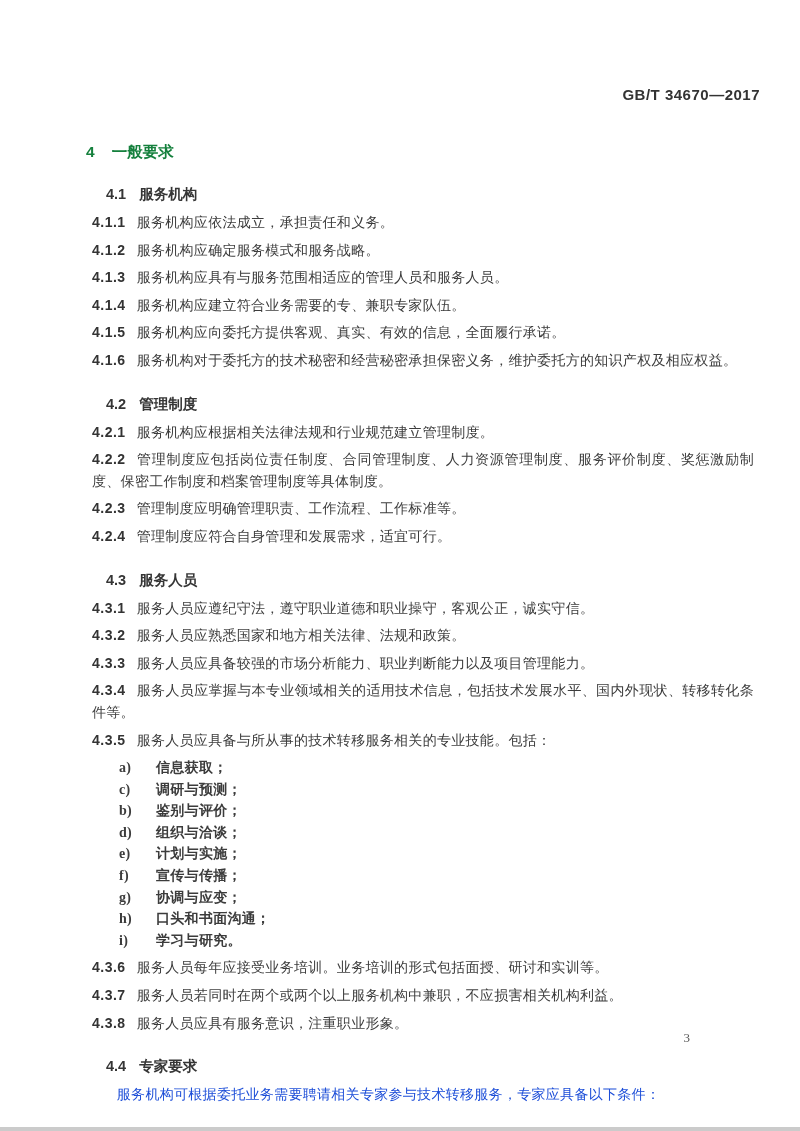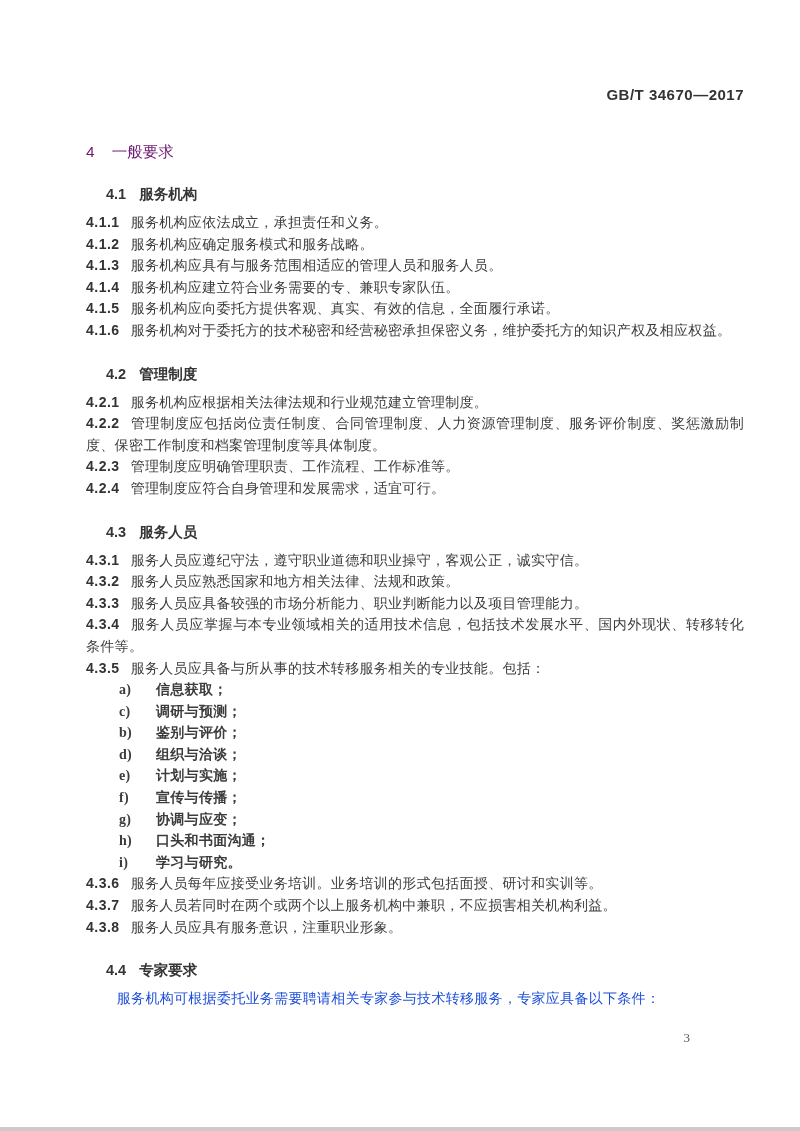--- a/index.html
+++ b/index.html
@@ -10,57 +10,57 @@
   .page {
     position: relative;
     width: 800px;
     height: 1131px;
     background: #ffffff;
     overflow: hidden;
     font-family: "Liberation Serif", serif;
     color: #3a3a3a;
   }
   .content {
-    padding: 86px 56px 0 86px;
+    padding: 86px 40px 0 86px;
   }
   
   .doc-code {
     text-align: right;
     font-family: "Liberation Sans", sans-serif;
     font-weight: bold;
     font-size: 15px;
     line-height: 18px;
     color: #333333;
     letter-spacing: 0.5px;
   }
   
   .chapter-heading {
     margin-top: 38px;
     font-family: "Liberation Sans", sans-serif;
-    font-weight: normal;
+    font-weight: bold;
     font-size: 15.5px;
     line-height: 20px;
-    color: #701a75;
+    color: #15803d;
   }
   .chapter-heading .h-num { margin-right: 17px; }
   
   .section-heading {
     margin-top: 14px;
     margin-bottom: 0;
     padding-top: 9px;
     font-family: "Liberation Sans", sans-serif;
     font-weight: bold;
     font-size: 14.5px;
     line-height: 18px;
     color: #353535;
   }
   .section-heading .h-num { margin-right: 13px; margin-left: 20px; }
   .clauses { margin-top: 9px; }
   p.clause {
-    margin: 0;
+    margin: 6px;
     font-size: 14px;
     line-height: 21.6px;
     text-align: justify;
     letter-spacing: 0.3px;
     color: #3c3c3c;
   }
   p.clause .cnum {
     font-family: "Liberation Sans", sans-serif;
     font-weight: bold;
     color: #333333;

